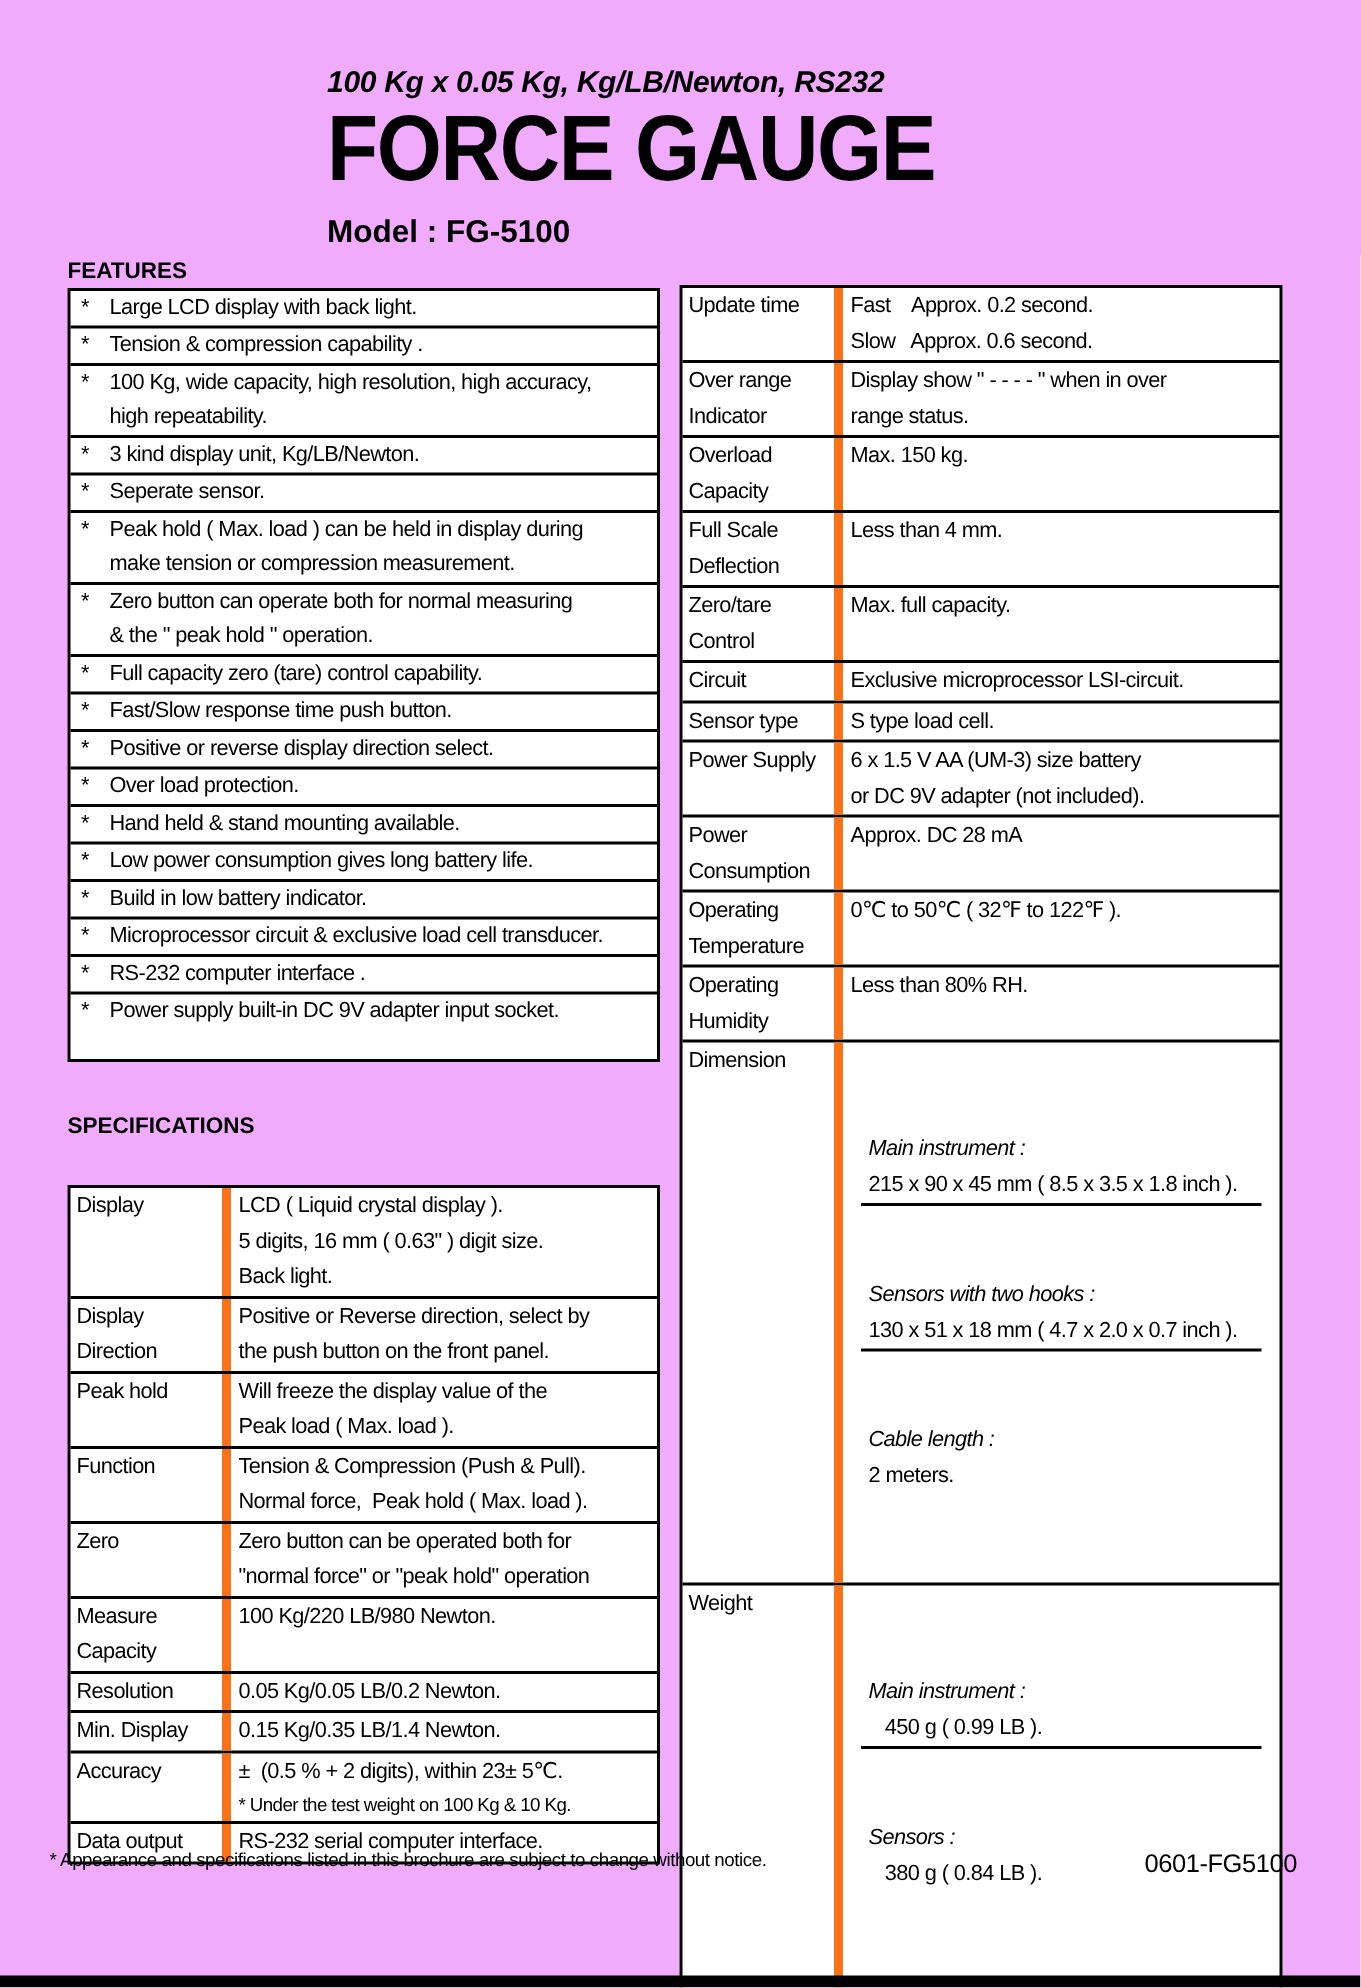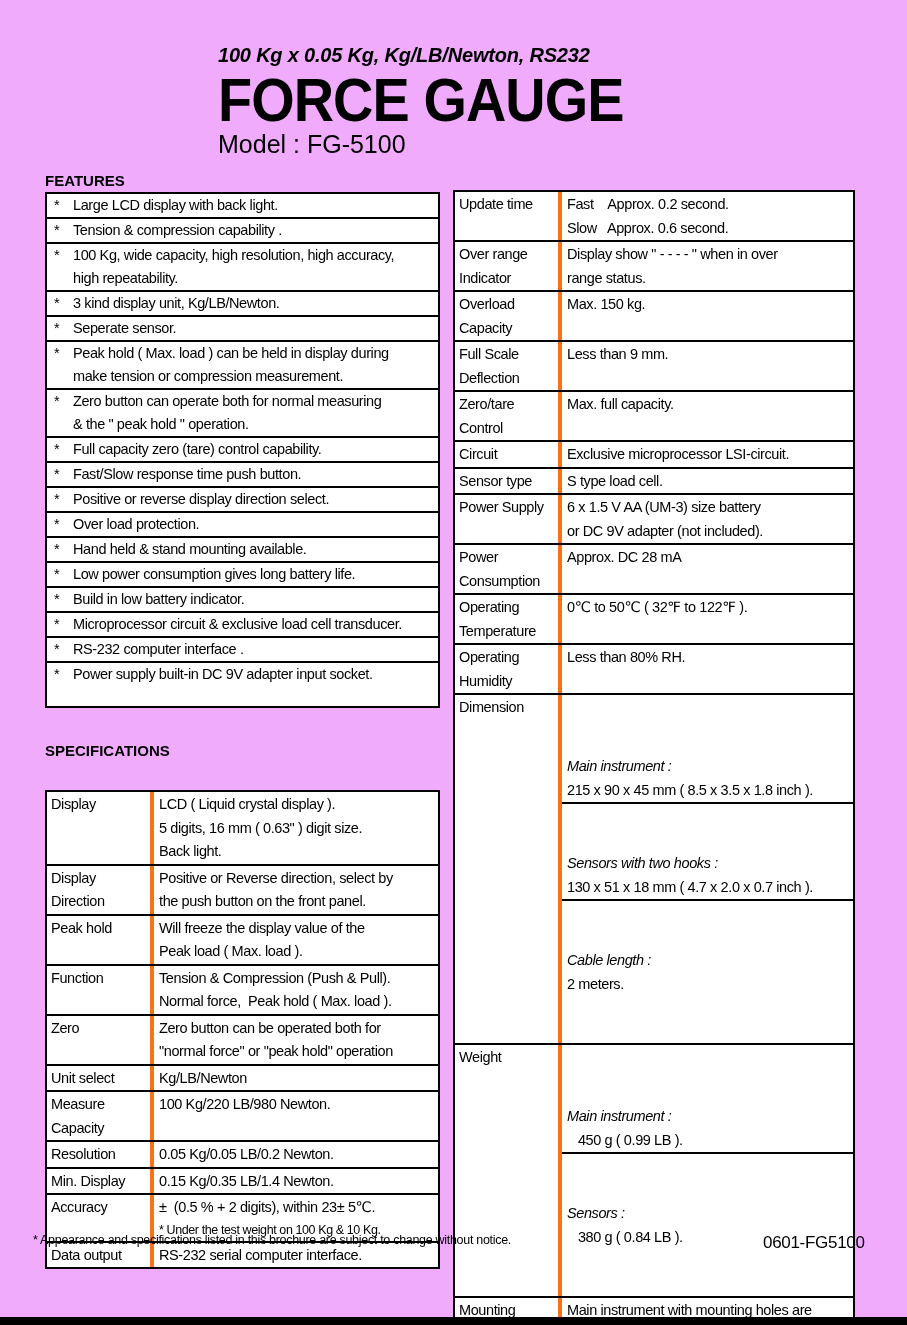--- a/index.html
+++ b/index.html
@@ -5,31 +5,31 @@
   * { margin:0; padding:0; box-sizing:border-box; }
   html,body { background:#ffffff; }
   body { font-family:"Liberation Sans","DejaVu Sans",sans-serif; color:#000; }
   .page { position:relative; width:907px; height:1325px; background:#f0abfc; overflow:hidden; }
 
   
   .hdr { position:absolute; left:218px; top:44px; }
   .hdr-sub { font-size:20px; font-weight:bold; font-style:italic; letter-spacing:-0.2px; white-space:pre; }
   .hdr-title { font-size:62px; font-weight:bold; letter-spacing:-1px; line-height:58px; margin-top:4px;
                display:inline-block; transform:scaleX(0.9); transform-origin:left center; white-space:pre; }
-  .hdr-model { font-size:25px; font-weight:normal; margin-top:1px; white-space:pre; }
+  .hdr-model { font-size:21px; font-weight:bold; margin-top:14px; white-space:pre; }
 
   .sec-heading { position:absolute; font-size:15px; font-weight:bold; letter-spacing:0; }
 
   
   .box { position:absolute; border:2px solid #000; background:#fff; font-size:14.5px; letter-spacing:-0.4px; }
   .trow { display:flex; border-bottom:2px solid #000; }
   .trow:last-child { border-bottom:none; }
-  .tlabel { flex:none; width:107px; border-right:4px solid #f97316; padding:1px 3px 0 4px; white-space:pre; line-height:23.5px; }
+  .tlabel { flex:none; width:107px; border-right:6px solid #f97316; padding:1px 3px 0 4px; white-space:pre; line-height:23.5px; }
   .tvalue { flex:1; padding:1px 3px 0 5px; white-space:pre; line-height:23.5px; }
-  .tvalue.nopad { padding:0;margin-top:12px; }
+  .tvalue.nopad { padding:12px; }
 
   
   .features { width:395px; padding-bottom:20px; }
   .feature-row { display:flex; border-bottom:2px solid #000; padding:0 2px 0 7px; min-height:23px; }
   .feature-row:last-child { border-bottom:none; }
   .fbullet { flex:none; width:19px; line-height:23px; }
   .ftext { flex:1; white-space:pre; line-height:23px; }
 
   
   .spec { width:395px; }
@@ -156,24 +156,20 @@
         <div class="tlabel">Function</div>
         <div class="tvalue">Tension &amp; Compression (Push &amp; Pull).
 Normal force,  Peak hold ( Max. load ).</div>
       </div>
     <div class="trow">
         <div class="tlabel">Zero</div>
         <div class="tvalue">Zero button can be operated both for
 "normal force" or "peak hold" operation</div>
       </div>
     <div class="trow">
-        <div class="tlabel">Unit select</div>
-        <div class="tvalue">Kg/LB/Newton</div>
-      </div>
-    <div class="trow">
         <div class="tlabel">Measure
 Capacity</div>
         <div class="tvalue">100 Kg/220 LB/980 Newton.</div>
       </div>
     <div class="trow">
         <div class="tlabel">Resolution</div>
         <div class="tvalue">0.05 Kg/0.05 LB/0.2 Newton.</div>
       </div>
     <div class="trow">
         <div class="tlabel">Min. Display</div>
@@ -202,21 +198,21 @@
 range status.</div>
       </div>
     <div class="trow">
         <div class="tlabel">Overload
 Capacity</div>
         <div class="tvalue">Max. 150 kg.</div>
       </div>
     <div class="trow">
         <div class="tlabel">Full Scale
 Deflection</div>
-        <div class="tvalue">Less than 9 mm.</div>
+        <div class="tvalue">Less than 4 mm.</div>
       </div>
     <div class="trow">
         <div class="tlabel">Zero/tare
 Control</div>
         <div class="tvalue">Max. full capacity.</div>
       </div>
     <div class="trow">
         <div class="tlabel">Circuit</div>
         <div class="tvalue">Exclusive microprocessor LSI-circuit.</div>
       </div>

